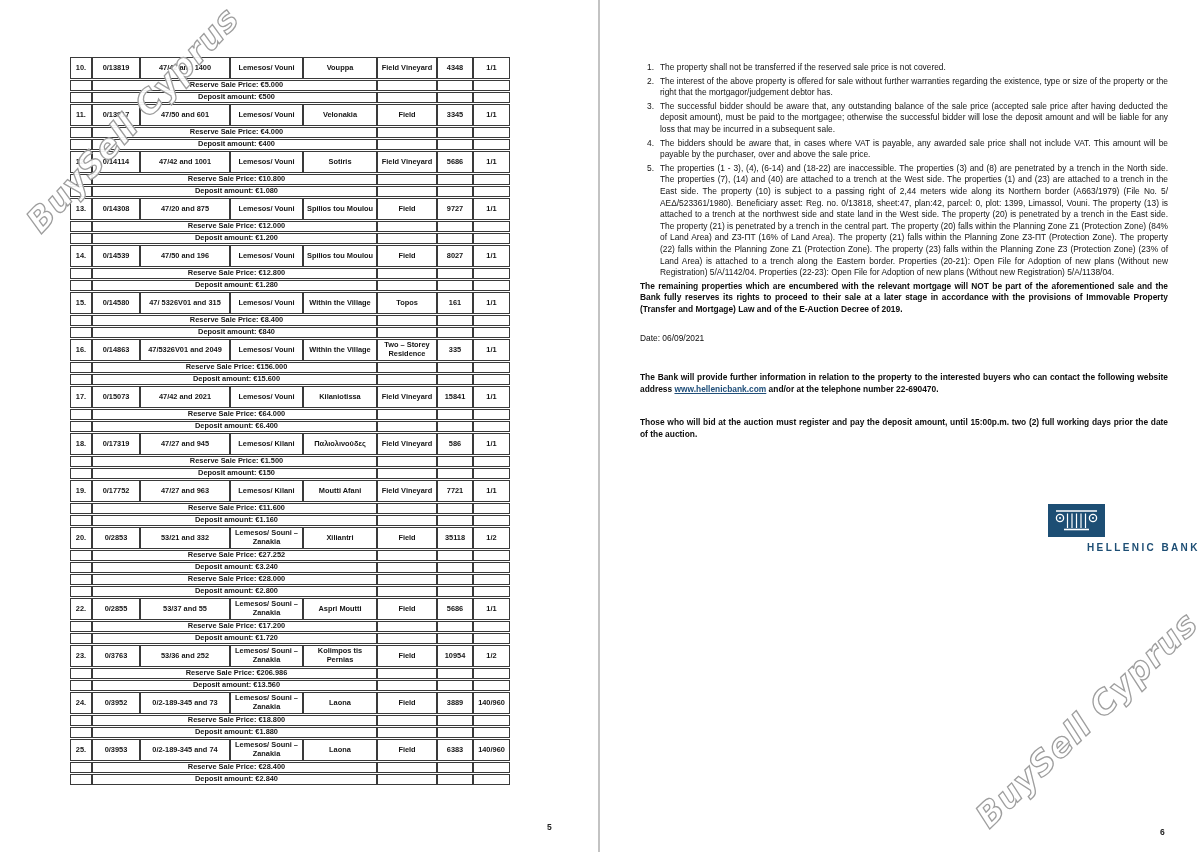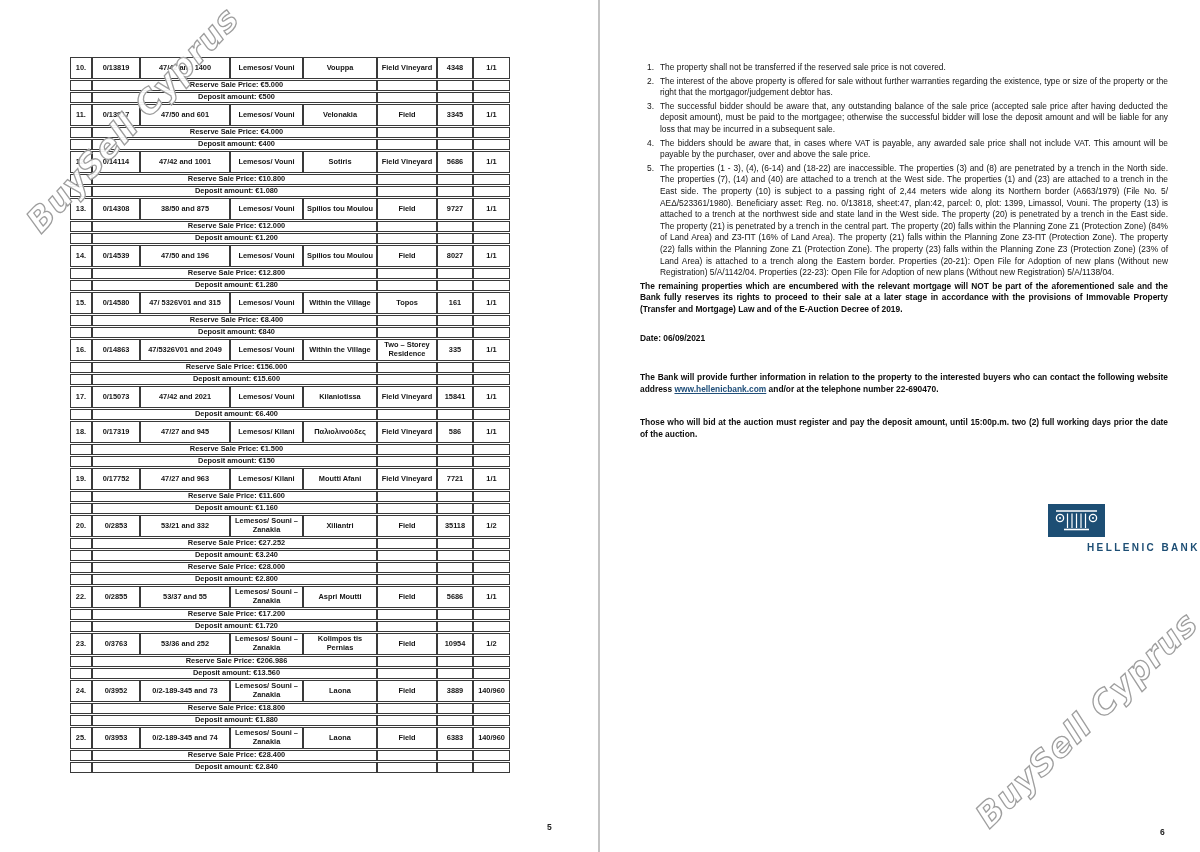--- a/index.html
+++ b/index.html
@@ -44,21 +44,21 @@
   
   .rp-content{
     position:absolute;left:40px;top:62px;width:528px;
     font-size:8.4px;line-height:11.6px;text-align:justify;color:#141414;
   }
   .list-item{display:flex;margin-bottom:2px;}
   .li-num{flex:0 0 20px;padding-left:7px;box-sizing:border-box;}
   .li-text{flex:1;text-align:justify;}
   .bold-para{font-weight:700;margin:0;color:#0d0d0d;}
   #para-remaining{}
-  #date-line{margin-top:18px;font-weight:700;}
+  #date-line{margin-top:18px;font-weight:400;}
   #para-bank{margin-top:27px;}
   #para-bid{margin-top:22px;}
   a.doc-link{color:#1f4e79;text-decoration:underline;font-weight:700;}
 
   
   .logo-block{position:absolute;left:440px;top:504px;width:130px;}
   .logo-mark{display:block;margin-left:8px;}
   .logo-word{
     margin-top:5px;font-size:10px;font-weight:700;letter-spacing:2.4px;
     color:#1d4e74;white-space:nowrap;padding-left:47px;
@@ -148,21 +148,21 @@
         <tr class="sub-row">
           <td></td>
           <td colspan="4" class="sub-text">Deposit amount: €1.080</td>
           <td></td>
           <td></td>
           <td></td>
         </tr>
         <tr class="main-row">
           <td>13.</td>
           <td>0/14308</td>
-          <td>38/50 and 875</td>
+          <td>47/20 and 875</td>
           <td>Lemesos/ Vouni</td>
           <td>Spilios tou Moulou</td>
           <td>Field</td>
           <td>9727</td>
           <td>1/1</td>
         </tr>
         <tr class="sub-row">
           <td></td>
           <td colspan="4" class="sub-text">Reserve Sale Price: €12.000</td>
           <td></td>
@@ -250,20 +250,27 @@
         </tr>
         <tr class="main-row">
           <td>17.</td>
           <td>0/15073</td>
           <td>47/42 and 2021</td>
           <td>Lemesos/ Vouni</td>
           <td>Kilaniotissa</td>
           <td>Field Vineyard</td>
           <td>15841</td>
           <td>1/1</td>
+        </tr>
+        <tr class="sub-row">
+          <td></td>
+          <td colspan="4" class="sub-text">Reserve Sale Price: €64.000</td>
+          <td></td>
+          <td></td>
+          <td></td>
         </tr>
         <tr class="sub-row">
           <td></td>
           <td colspan="4" class="sub-text">Deposit amount: €6.400</td>
           <td></td>
           <td></td>
           <td></td>
         </tr>
         <tr class="main-row">
           <td>18.</td>

